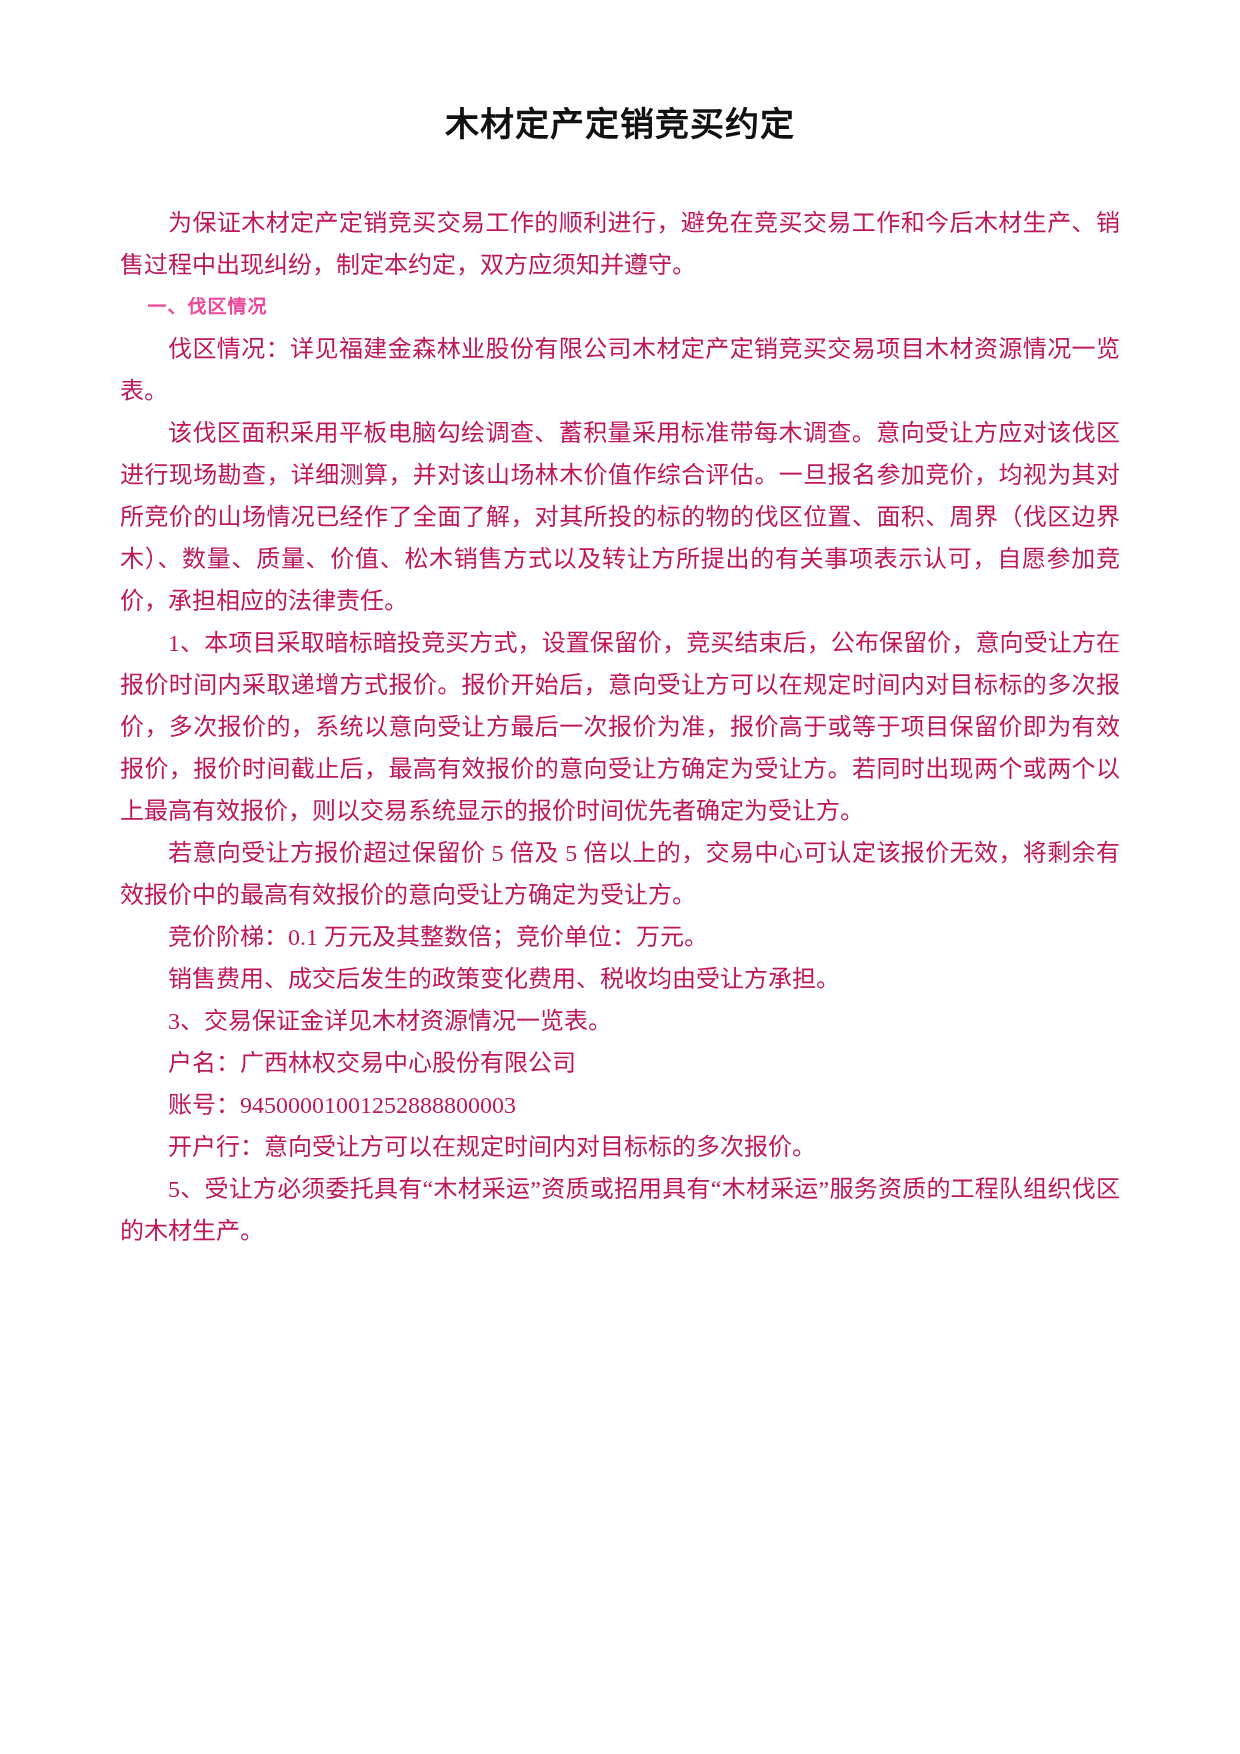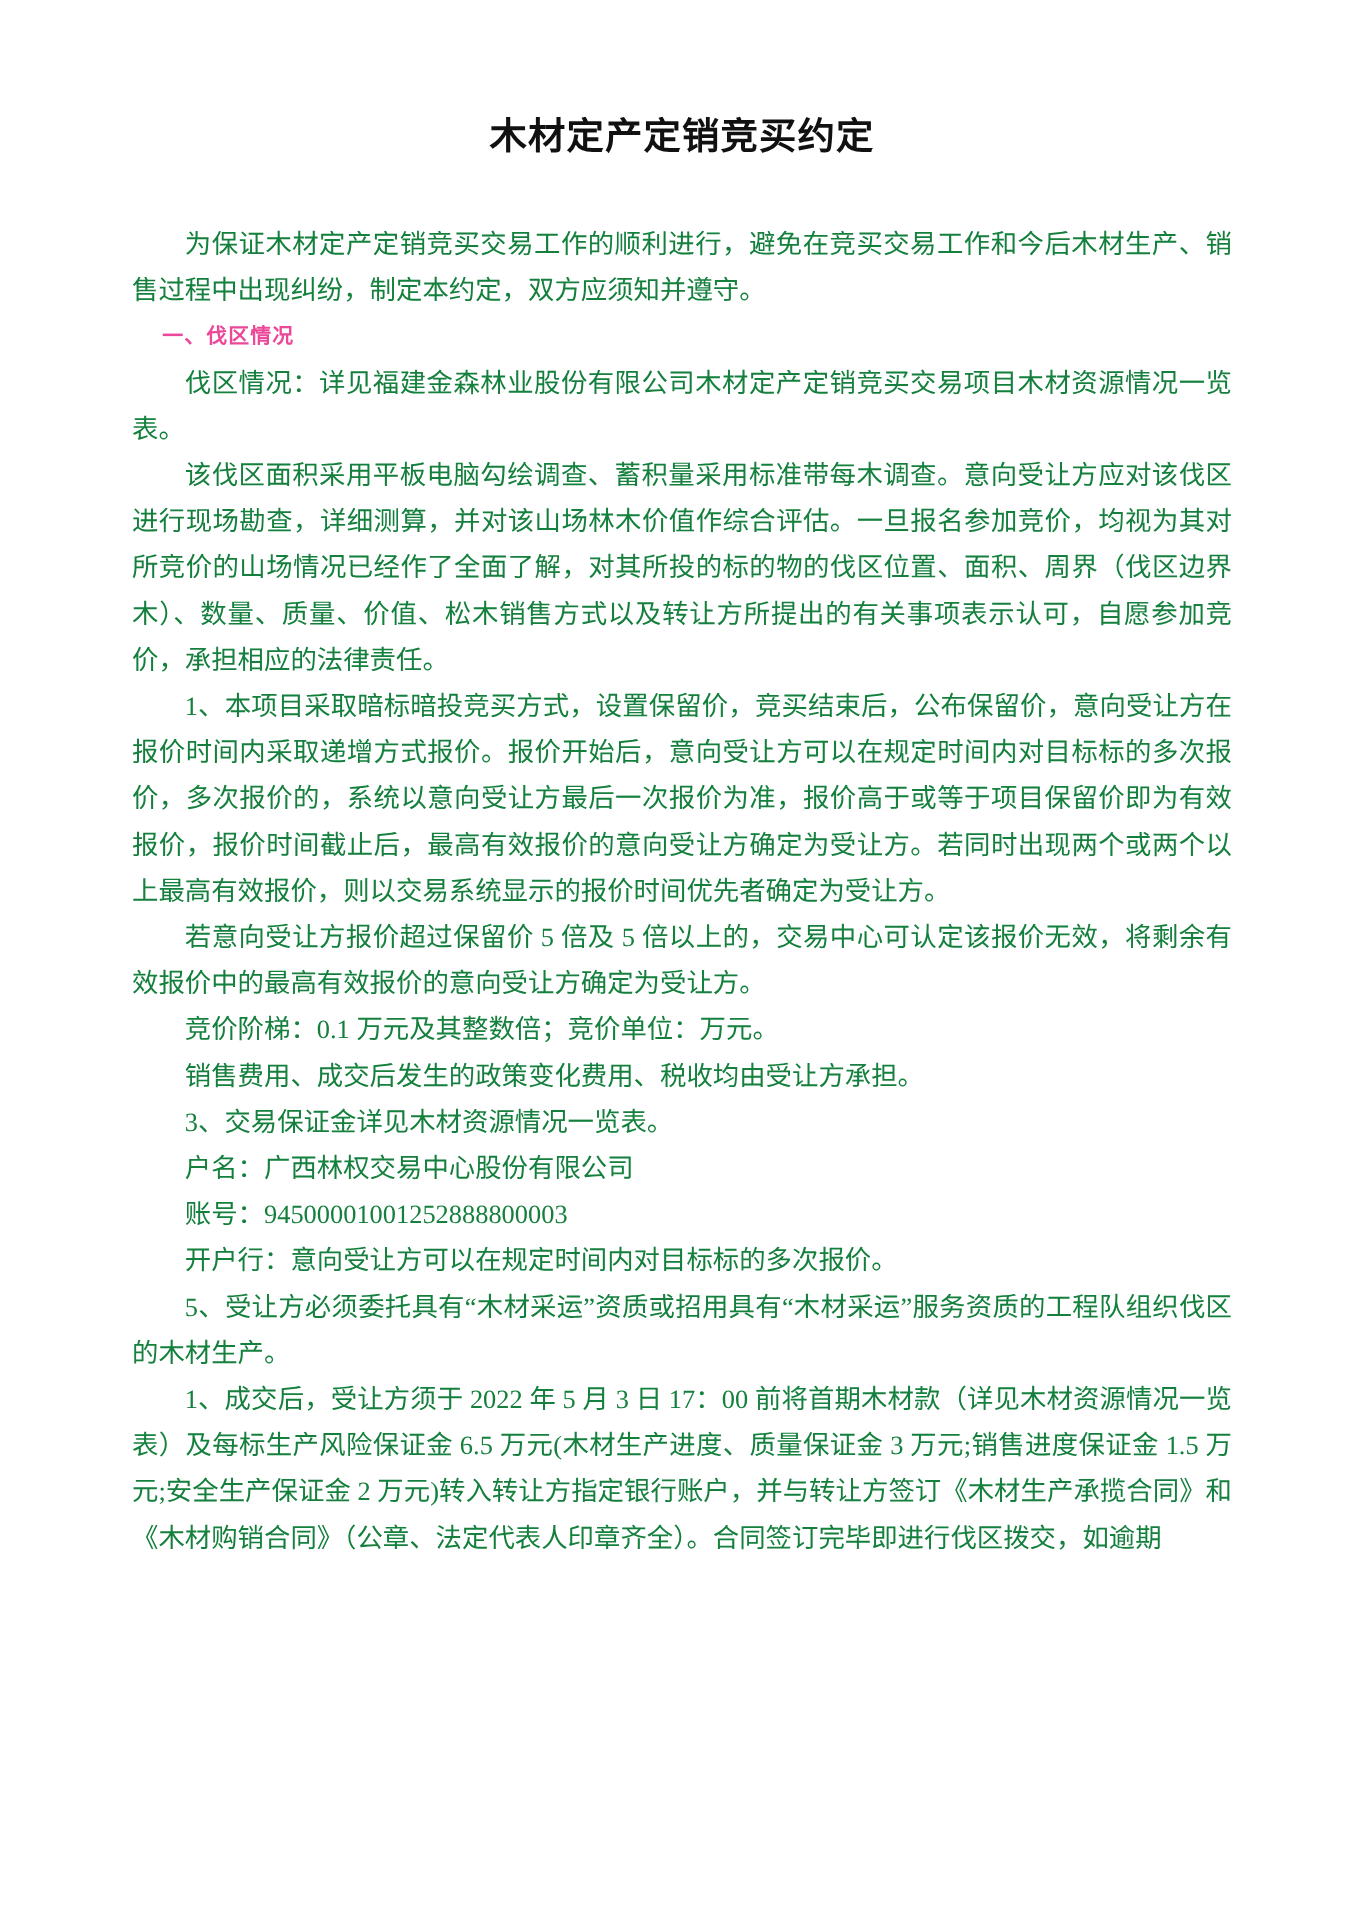--- a/index.html
+++ b/index.html
@@ -35,21 +35,21 @@
     font-family: "Liberation Serif", "DejaVu Serif", serif;
   }
   .para {
     margin: 0;
     font-size: 24px;
     line-height: 42px;
     text-align: justify;
     text-justify: inter-character;
     text-indent: 2em;
     word-break: break-all;
-    color: #15803d;
+    color: #be185d;
   }
   .sec-heading {
     margin: 0;
     font-size: 19px;
     line-height: 42px;
     font-weight: bold;
     text-indent: 1.45em;
     color: #ec4899;
     font-family: "Liberation Sans", "DejaVu Sans", sans-serif;
     letter-spacing: 1px;
@@ -99,20 +99,19 @@
 
     <p class="para">户名：广西林权交易中心股份有限公司</p>
 
     <p class="para">账号：94500001001252888800003</p>
 
     <p class="para">开户行：意向受让方可以在规定时间内对目标标的多次报价。</p>
 
     <p class="para">5、受让方必须委托具有“木材采运”资质或招用具有“木材采运”服务资质的工程队组织伐区的木材生产。</p>
 
 
-    <p class="para">1、成交后，受让方须于 2022 年 5 月 3 日 17：00 前将首期木材款（详见木材资源情况一览表）及每标生产风险保证金 6.5 万元(木材生产进度、质量保证金 3 万元;销售进度保证金 1.5 万元;安全生产保证金 2 万元)转入转让方指定银行账户，并与转让方签订《木材生产承揽合同》和《木材购销合同》（公章、法定代表人印章齐全）。合同签订完毕即进行伐区拨交，如逾期</p>
 
   </div>
 
   <div class="footer">
     <span class="page-number">- 1 -</span>
   </div>
 </div>
 
 </body></html>

